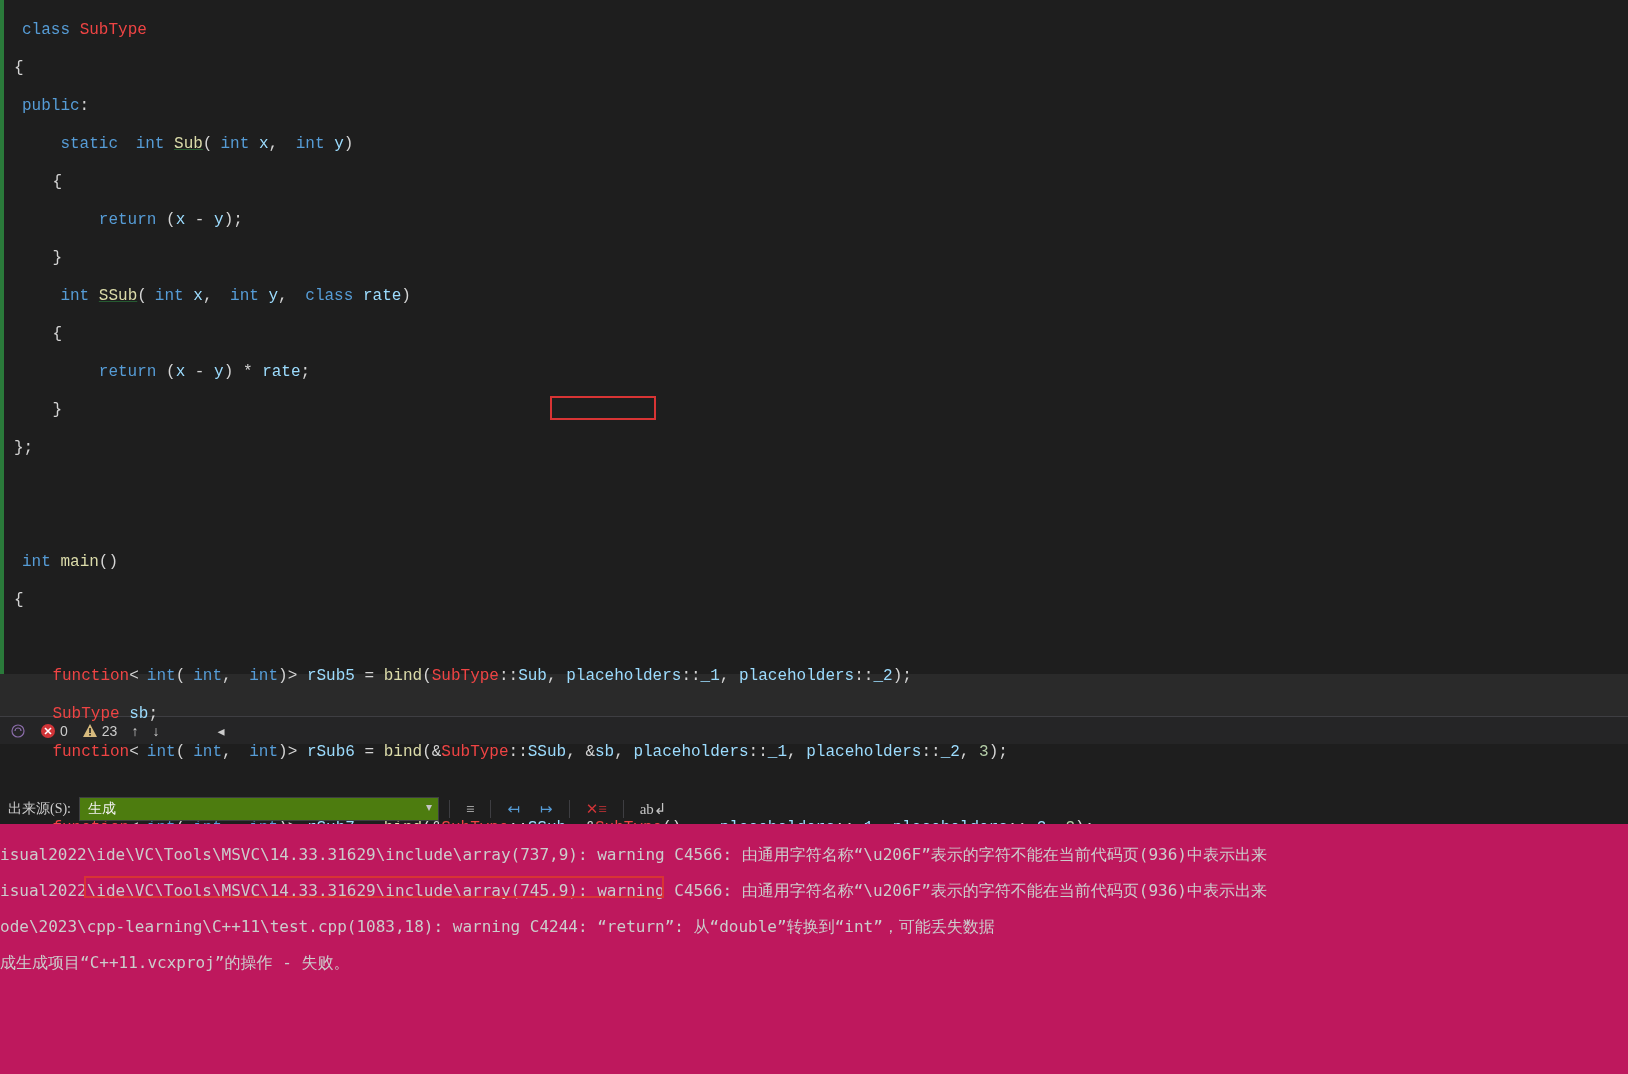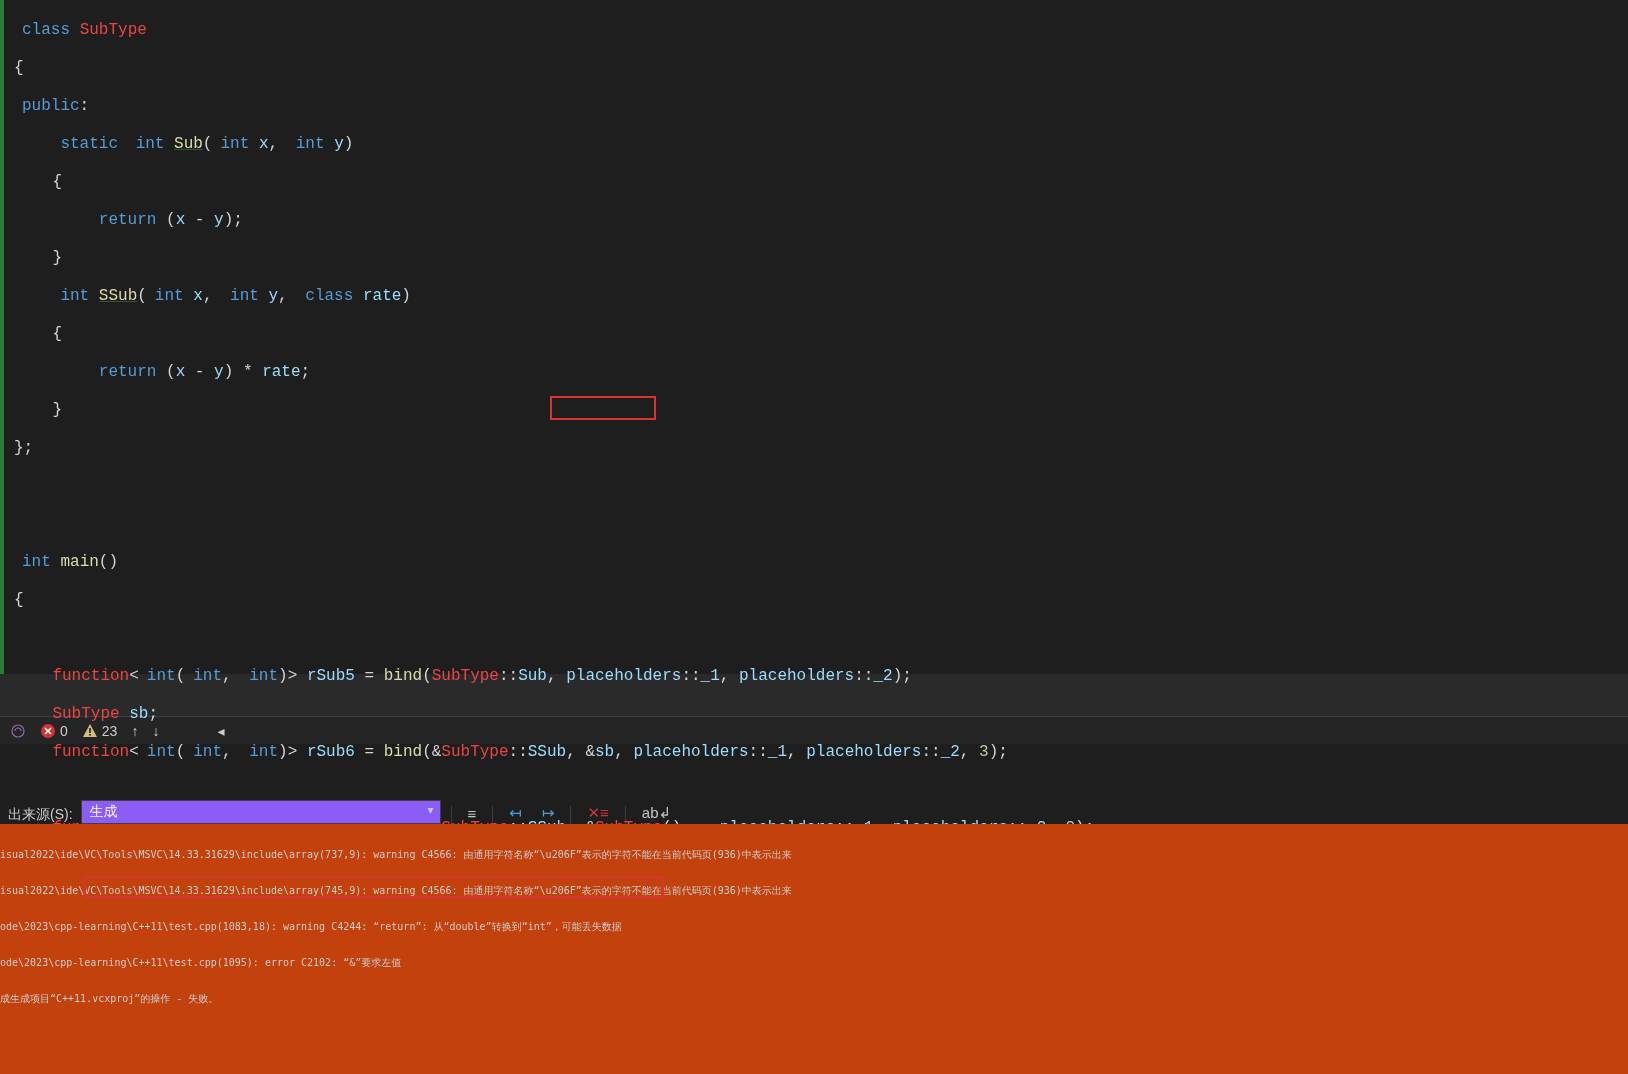--- a/index.html
+++ b/index.html
@@ -46,56 +46,56 @@
     gap: 14px;
     font-size: 14px;
     font-family: "Segoe UI", sans-serif;
     color: #cccccc;
   }
   .status-bar .ico { font-family: "Segoe UI Symbol", sans-serif; }
   .status-item { display: inline-flex; align-items: center; gap: 4px; }
   .output-toolbar {
     height: 30px;
     display: flex;
-    align-items: flex-end;
+    align-items: center;
     padding: 0 8px;
     gap: 8px;
     font-size: 14px;
-    font-family: Liberation Sans, sans-serif;
+    font-family: Liberation Serif, serif;
     color: #cccccc;
     background: #1e1e1e;
   }
   .output-toolbar .dropdown {
-    background: #8b5cf6;
+    background: #4d7c0f;
     border: 1px solid #3e3e42;
     padding: 2px 22px 2px 8px;
     position: relative;
     width: 360px;
     color: #f1f1f1;
   }
   .output-toolbar .dropdown::after {
     content: "▾";
     position: absolute;
     right: 6px;
     top: 2px;
     color: #c5c5c5;
     font-size: 12px;
   }
   .output-toolbar .sep { width: 1px; height: 18px; background: #3e3e42; margin: 0 2px; }
   .tool-btn { color: #c5c5c5; padding: 2px 6px; cursor: default; font-size: 15px; }
   .output-area {
     flex: 1 1 auto;
     padding: 4px 8px 8px 0;
-    font-size: 10px;
+    font-size: 16px;
     line-height: 18px;
     white-space: pre;
     font-family: Consolas, monospace;
     color: #cccccc;
     position: relative;
-    background: #c2410c;
+    background: #be185d;
     overflow: hidden;
   }
   .middle-gap {
     height: 42px;
     background: #2a2a2a;
   }
   .spacer { height: 50px; background: #1e1e1e; }
   svg { display: inline-block; vertical-align: middle; }
 </style>
 </head>
@@ -182,16 +182,15 @@
   <span class="sep"></span>
   <span class="tool-btn" style="color:#d13438">✕≡</span>
   <span class="sep"></span>
   <span class="tool-btn">ab↲</span>
 </div>
 
 <div class="output-area">
 <div>isual2022\ide\VC\Tools\MSVC\14.33.31629\include\array(737,9): warning C4566: 由通用字符名称“\u206F”表示的字符不能在当前代码页(936)中表示出来</div>
 <div>isual2022\ide\VC\Tools\MSVC\14.33.31629\include\array(745,9): warning C4566: 由通用字符名称“\u206F”表示的字符不能在当前代码页(936)中表示出来</div>
 <div>ode\2023\cpp-learning\C++11\test.cpp(1083,18): warning C4244: “return”: 从“double”转换到“int”，可能丢失数据</div>
-<div>ode\2023\cpp-learning\C++11\test.cpp(1095): error C2102: “&amp;”要求左值</div>
 <div>成生成项目“C++11.vcxproj”的操作 - 失败。</div>
   <div class="redbox" style="left:84px; top:52px; width:580px; height:22px;"></div>
 </div>
 
 </body></html>

